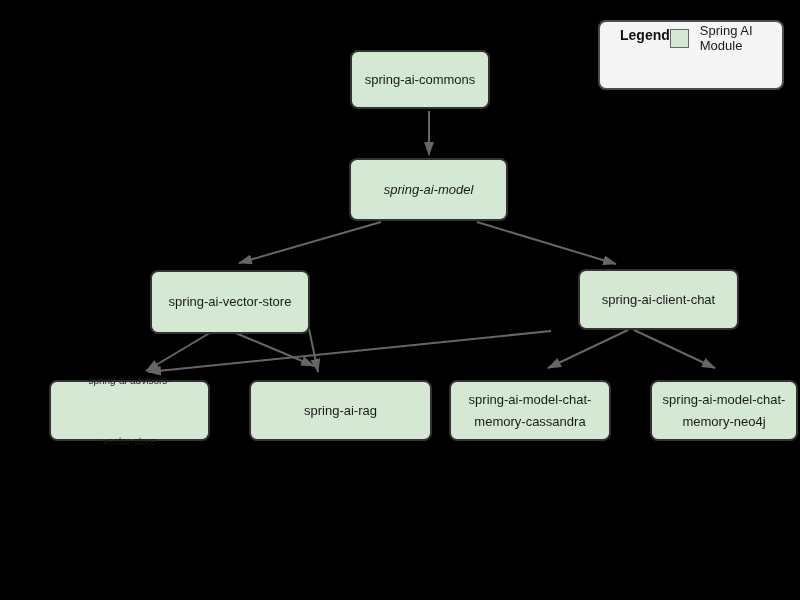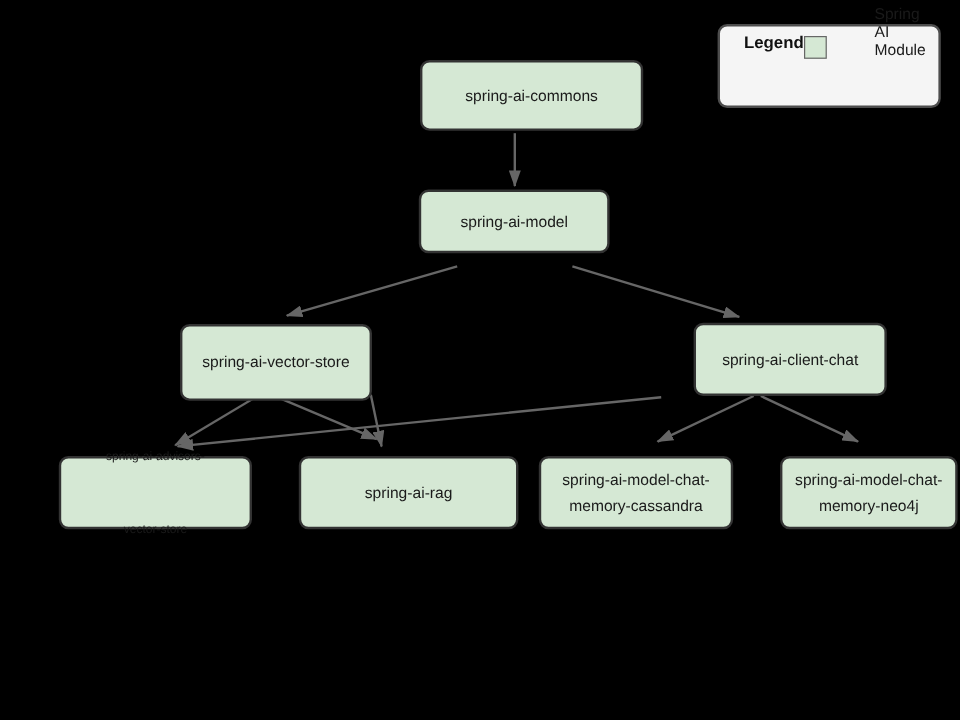--- a/index.html
+++ b/index.html
@@ -41,21 +41,21 @@
     border-radius:8px;
     color:var(--text);
     padding:5px 10px 4px 20px;
     display:flex;
   }
   .legend-title{
     font-weight:bold;font-size:14px;text-align:center;color:#111;
     margin-bottom:4px;
   }
   .legend-row{
-    display:flex;align-items:flex-end;height:22px;gap:29px;
+    display:flex;align-items:center;height:22px;
   }
   .legend-swatch{
     width:19px;height:19px;
     background:var(--module-fill);
     border:1.5px solid #666666;
     box-sizing:border-box;
     margin-right:11px;flex:0 0 auto;
   }
   .legend-arrow{flex:0 0 auto;margin-right:9px;width:24px;height:12px;}
   .legend-label{font-size:13px;}
@@ -75,25 +75,25 @@
     <line x1="381" y1="222" x2="239" y2="263" stroke="#666666" stroke-width="2" marker-end="url(#arrow)"></line>
     <line x1="477" y1="222" x2="616" y2="264" stroke="#666666" stroke-width="2" marker-end="url(#arrow)"></line>
     <line x1="213" y1="331" x2="146" y2="371" stroke="#666666" stroke-width="2" marker-end="url(#arrow)"></line>
     <line x1="231" y1="331" x2="314" y2="366" stroke="#666666" stroke-width="2" marker-end="url(#arrow)"></line>
     <line x1="309" y1="329" x2="318" y2="372" stroke="#666666" stroke-width="2" marker-end="url(#arrow)"></line>
     <line x1="551" y1="331" x2="148" y2="372" stroke="#666666" stroke-width="2" marker-end="url(#arrow)"></line>
     <line x1="628" y1="330" x2="548" y2="368" stroke="#666666" stroke-width="2" marker-end="url(#arrow)"></line>
     <line x1="634" y1="330" x2="715" y2="368" stroke="#666666" stroke-width="2" marker-end="url(#arrow)"></line>
   </svg>
 
-  <div class="node" style="left:350px;top:50px;width:186px;height:59px;">
+  <div class="node" style="left:350px;top:50px;width:140px;height:59px;">
     <span>spring-ai-commons</span>
   </div>
 
-  <div class="node" style="left:349px;top:158px;width:159px;height:53px;">
+  <div class="node" style="left:349px;top:158px;width:159px;height:63px;font-style:italic;">
     <span>spring-ai-model</span>
   </div>
 
   <div class="node" style="left:150px;top:270px;width:160px;height:64px;">
     <span>spring-ai-vector-store</span>
   </div>
 
   <div class="node" style="left:550px;top:269px;width:161px;height:61px;margin-left:28px;">
     <span>spring-ai-client-chat</span>
   </div>

